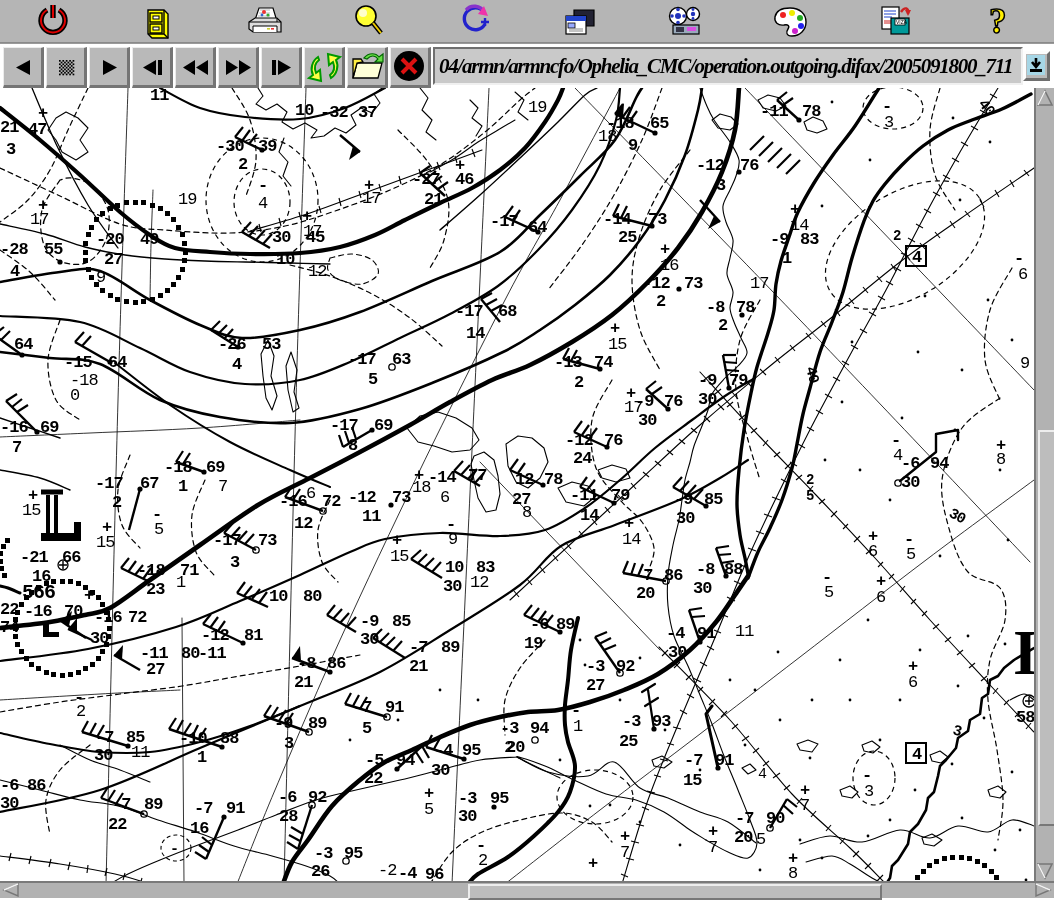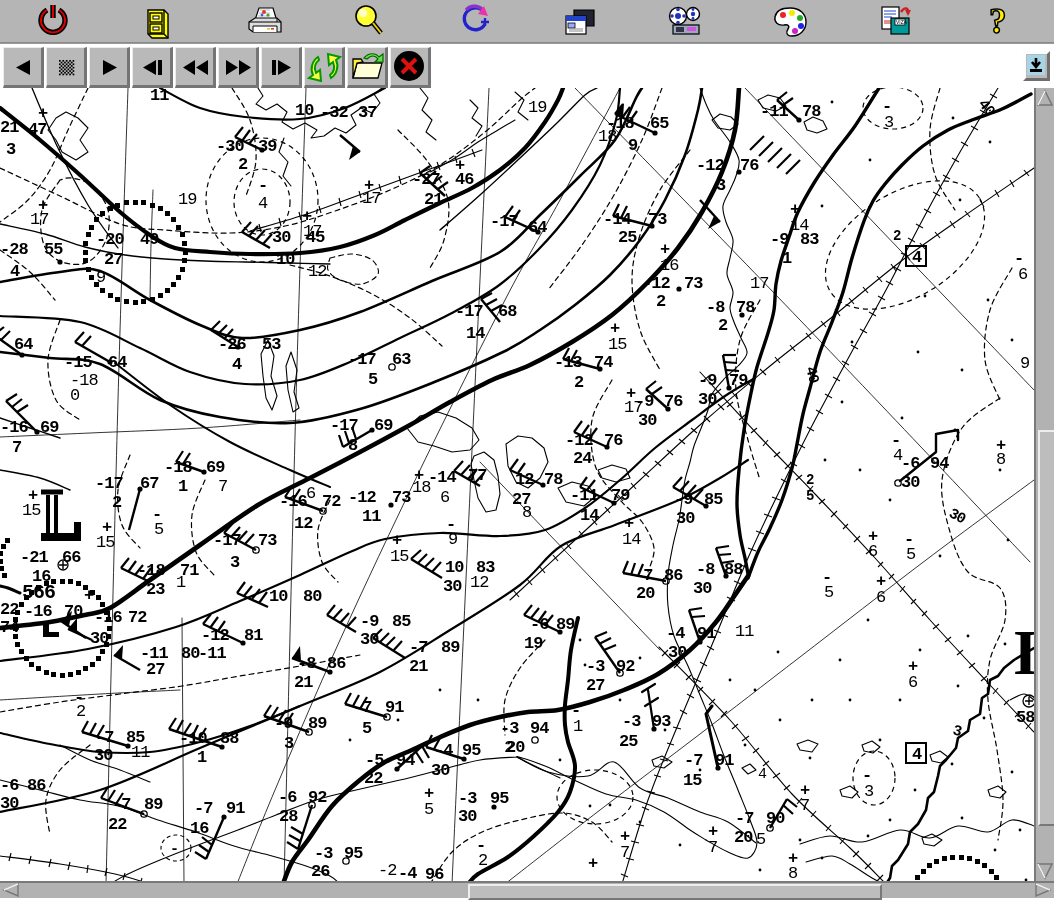--- a/index.html
+++ b/index.html
@@ -191,20 +191,21 @@
 <path d="M 6,31 L 6,12 L 14,12 L 16,15 L 10,16 Z" fill="#ffee44" stroke="#000" stroke-width="1.3"></path>
 <path d="M 17,11 C 22,5 29,6 32,10 L 36,7 L 36,15 L 28,15 L 31,12 C 28,8 24,8 20,12 Z" fill="#66dd44" stroke="#006600" stroke-width="1.2"></path>
 </svg>
     </div>
     <div class="btn" style="left:390px">
       <svg width="41" height="41" viewBox="0 0 41 41">
 <circle cx="19" cy="19" r="15" fill="#000"></circle>
 <path d="M 12,12 L 26,26 M 26,12 L 12,26" stroke="#dd1111" stroke-width="4"></path>
 </svg>
     </div>
+<div id="field">04/armn/armncfo/Ophelia_CMC/operation.outgoing.difax/2005091800_711</div>
 <div id="combo">
       <div class="blue"><svg width="18" height="20">
           <path d="M 9,3 L 9,10 M 5,7 L 9,12 L 13,7" stroke="#000" stroke-width="2.6" fill="none"></path>
           <rect x="3" y="14" width="12" height="3" fill="#000"></rect>
         </svg></div>
     </div>
 </div>
 <svg id="map" width="1034" height="796" viewBox="0 88 1034 796">
 <g transform="translate(0,0)">
 <path d="M 128.0,88.0 C 126.3,140.0 121.7,267.3 118.0,400.0 C 114.3,532.7 108.0,803.3 106.0,884.0" fill="none" stroke="#000" stroke-width="0.8" stroke-linejoin="round" stroke-linecap="round"></path>

